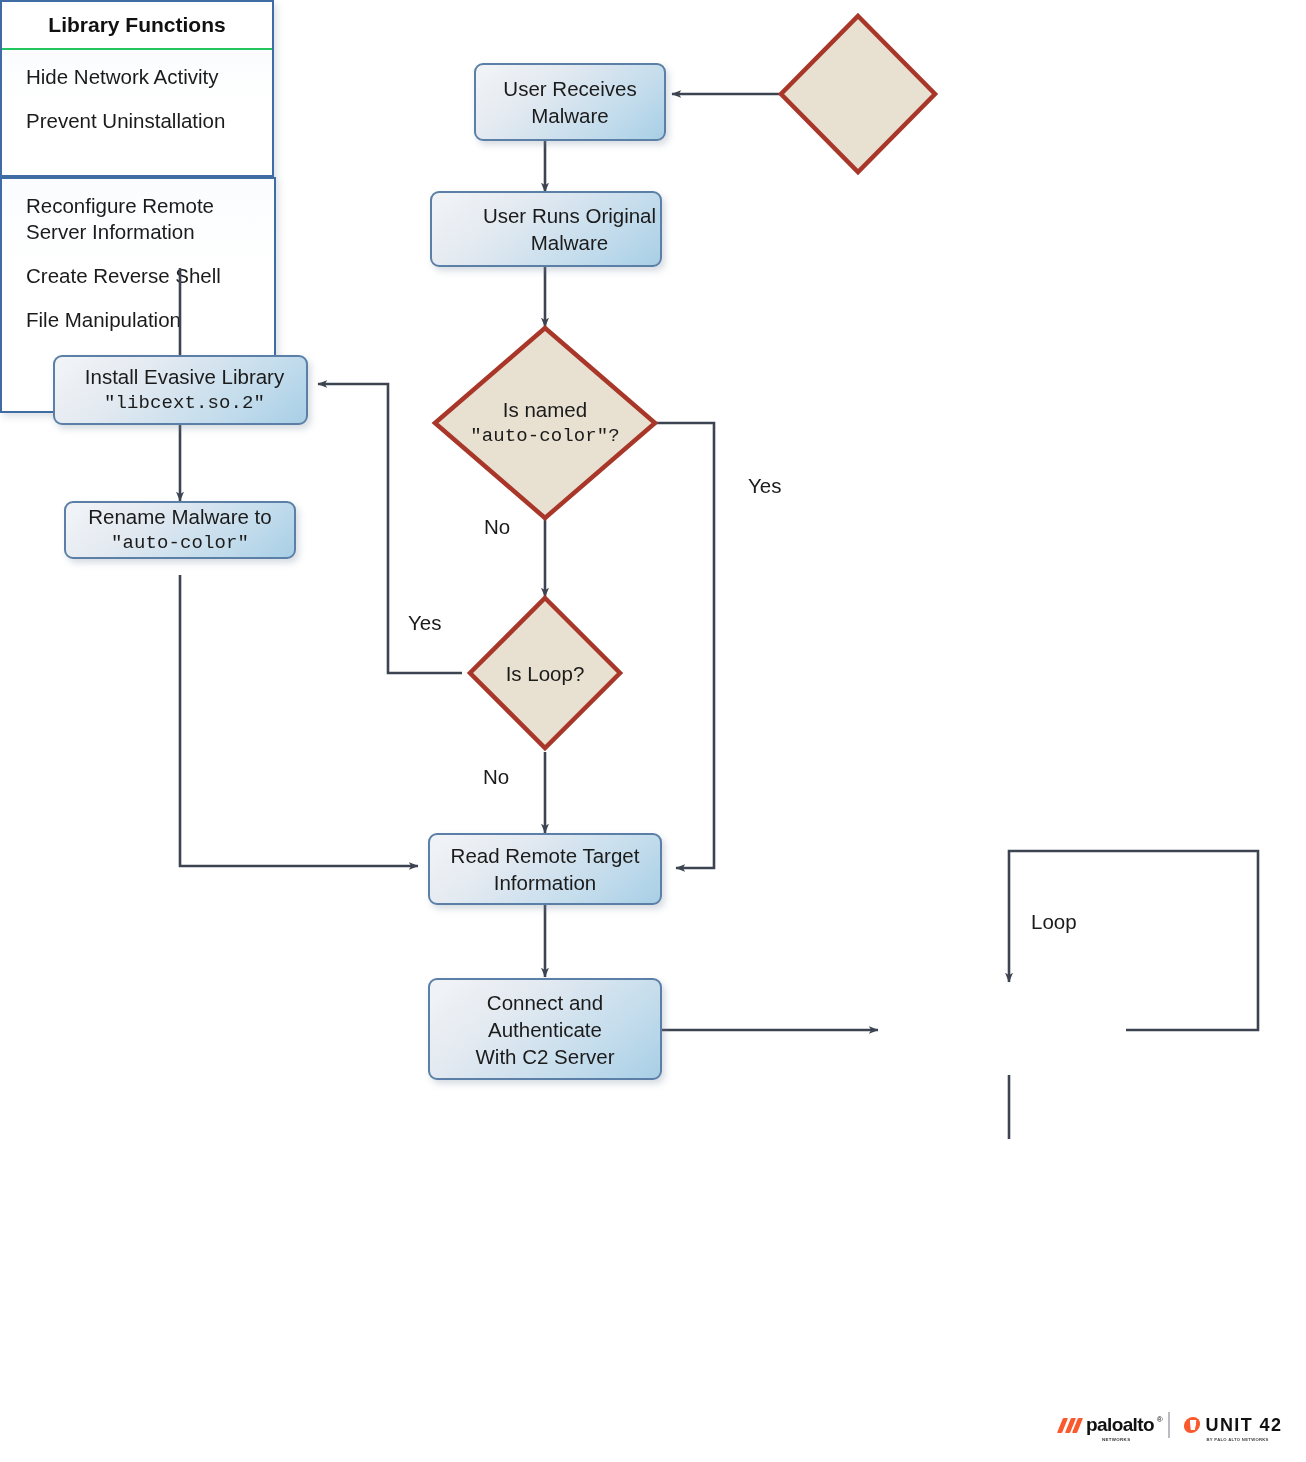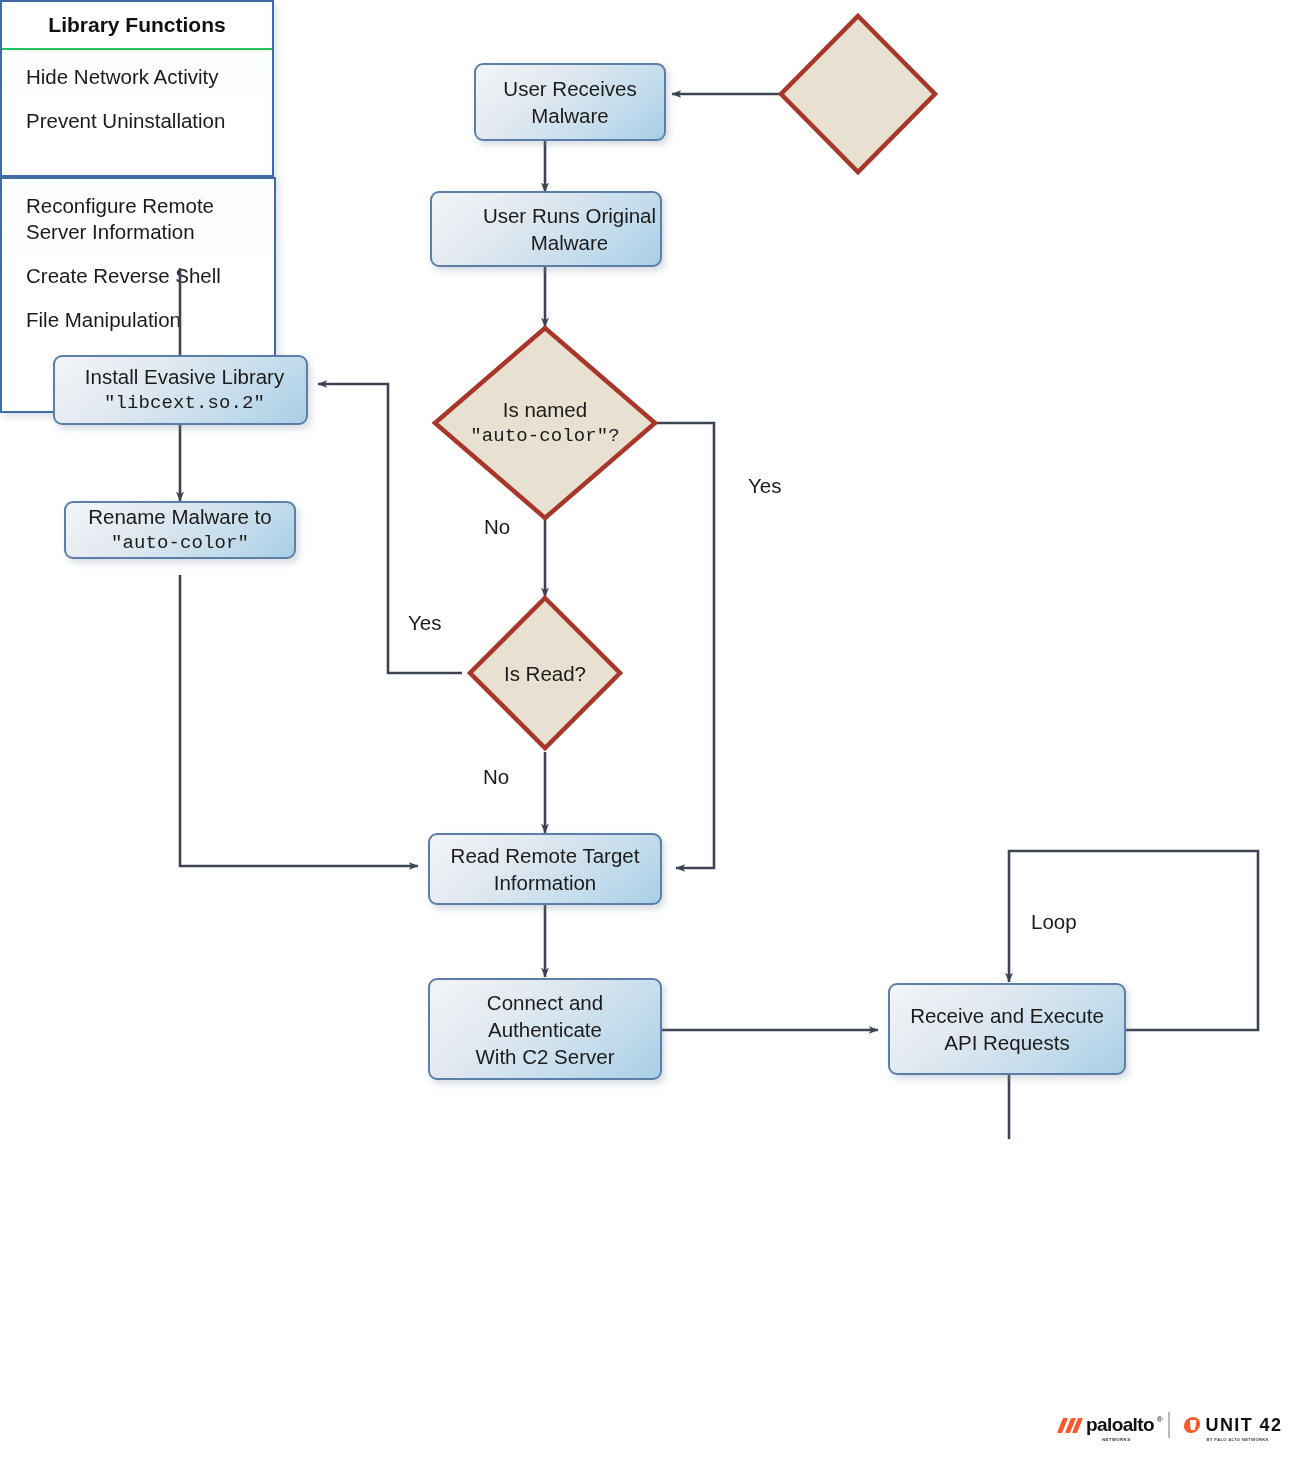--- a/index.html
+++ b/index.html
@@ -131,21 +131,21 @@
 
   <div class="diamond-wrap" style="left:435px;top:328px;width:220px;height:190px;">
     <div class="diamond-label">
       <span>Is named</span>
       <span class="mono">"auto-color"?</span>
     </div>
   </div>
 
   <div class="diamond-wrap" style="left:470px;top:598px;width:150px;height:150px;">
     <div class="diamond-label">
-      <span>Is Read?</span>
+      <span>Is Loop?</span>
     </div>
   </div>
 
   <div class="node proc" style="left:430px;top:63px;width:192px;height:78px;margin-left:44px;">
     <div>
       <span class="ln">User Receives</span>
       <span class="ln">Malware</span>
     </div>
   </div>
 
@@ -178,26 +178,20 @@
   </div>
 
   <div class="node proc" style="left:428px;top:978px;width:234px;height:102px;">
     <div>
       <span class="ln">Connect and</span>
       <span class="ln">Authenticate</span>
       <span class="ln">With C2 Server</span>
     </div>
   </div>
 
-  <div class="node proc" style="left:888px;top:983px;width:238px;height:92px;">
-    <div>
-      <span class="ln">Receive and Execute</span>
-      <span class="ln">API Requests</span>
-    </div>
-  </div>
 
   <div class="elabel" style="left:484px;top:515px;">No</div>
   <div class="elabel" style="left:748px;top:474px;">Yes</div>
   <div class="elabel" style="left:408px;top:611px;">Yes</div>
   <div class="elabel" style="left:483px;top:765px;">No</div>
   <div class="elabel" style="left:1031px;top:910px;">Loop</div>
 
   <div class="note" style="left:43px;top:91px;width:274px;height:177px;">
     <div class="note-hd">Library Functions</div>
     <div class="note-body">

